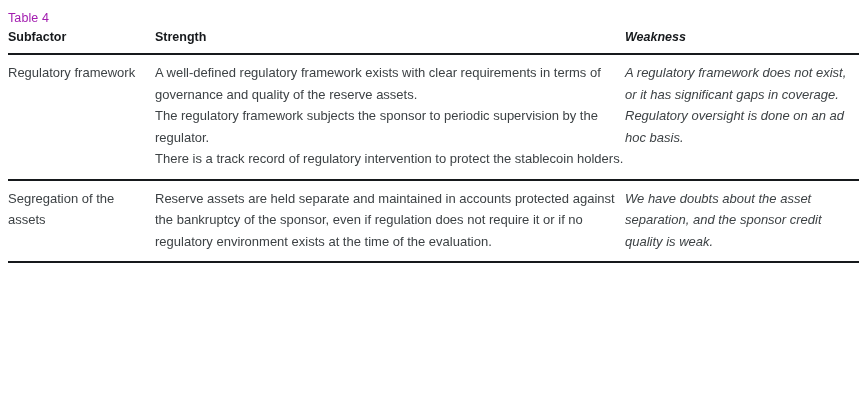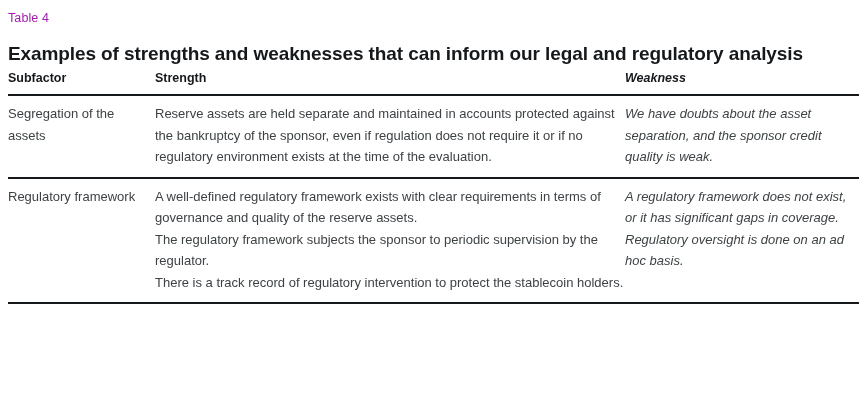--- a/index.html
+++ b/index.html
@@ -72,48 +72,47 @@
   th.col-str, td.col-str { padding-left: 0; }
   .cell-line { display: block; }
 </style>
 </head>
 <body>
 
 <div class="page">
 
   <div class="table-label">Table 4</div>
 
-  <div class="table-title">Examples of strengths and weaknesses that can inform our legal and regulatory analysis</div>
 
   <table class="tbl">
     <thead>
       <tr>
         <th class="col-sub">Subfactor</th>
         <th class="col-str">Strength</th>
         <th class="col-weak">Weakness</th>
       </tr>
     </thead>
     <tbody>
-      <tr>
-        <td class="col-sub">Segregation of the assets</td>
-        <td class="col-str">
-          <span class="cell-line">Reserve assets are held separate and maintained in accounts protected against the bankruptcy of the sponsor, even if regulation does not require it or if no regulatory environment exists at the time of the evaluation.</span>
-        </td>
-        <td class="col-weak">
-          <span class="cell-line">We have doubts about the asset separation, and the sponsor credit quality is weak.</span>
-        </td>
-      </tr>
       <tr>
         <td class="col-sub">Regulatory framework</td>
         <td class="col-str">
           <span class="cell-line">A well-defined regulatory framework exists with clear requirements in terms of governance and quality of the reserve assets.</span>
           <span class="cell-line">The regulatory framework subjects the sponsor to periodic supervision by the regulator.</span>
           <span class="cell-line">There is a track record of regulatory intervention to protect the stablecoin holders.</span>
         </td>
         <td class="col-weak">
           <span class="cell-line">A regulatory framework does not exist, or it has significant gaps in coverage.</span>
           <span class="cell-line">Regulatory oversight is done on an ad hoc basis.</span>
         </td>
       </tr>
+      <tr>
+        <td class="col-sub">Segregation of the assets</td>
+        <td class="col-str">
+          <span class="cell-line">Reserve assets are held separate and maintained in accounts protected against the bankruptcy of the sponsor, even if regulation does not require it or if no regulatory environment exists at the time of the evaluation.</span>
+        </td>
+        <td class="col-weak">
+          <span class="cell-line">We have doubts about the asset separation, and the sponsor credit quality is weak.</span>
+        </td>
+      </tr>
     </tbody>
   </table>
 
 </div>
 
 </body></html>

